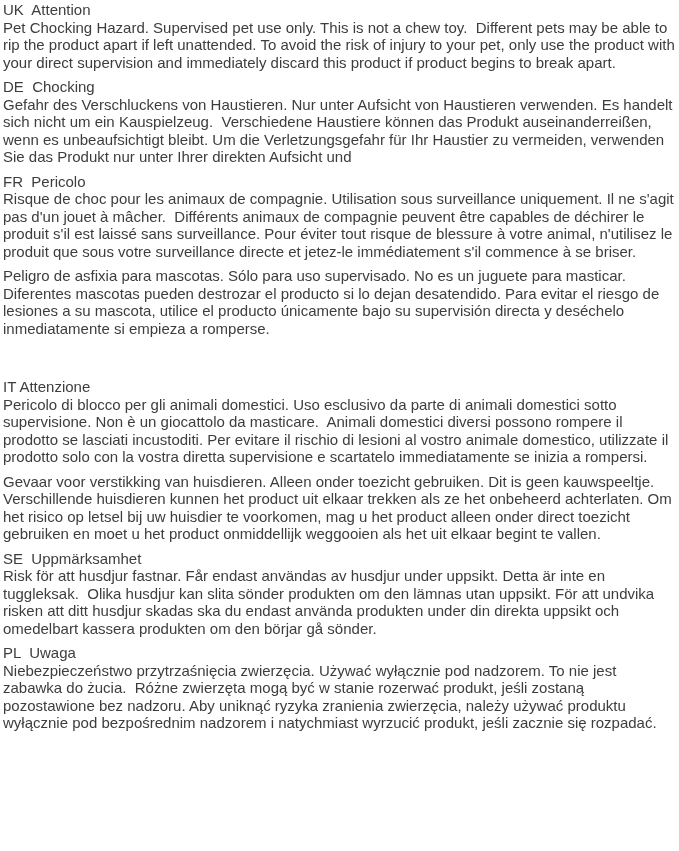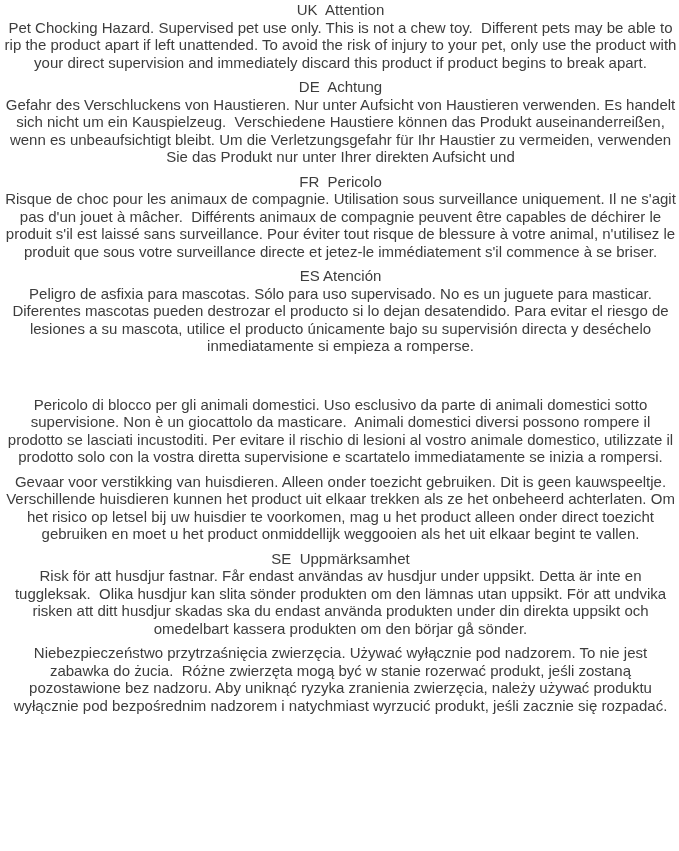--- a/index.html
+++ b/index.html
@@ -16,21 +16,20 @@
   }
   .doc {
     box-sizing: border-box;
     width: 679px;
     padding: 1px 1px 0 3px;
   }
   .sec {
     font-size: 15px;
     line-height: 17.5px;
     margin: 0 0 7px 0;
-    text-align: center;
   }
   .sec .head,
   .sec .body {
     white-space: pre-wrap; 
     margin: 0;
   }
   .sec.big-gap {
     margin-top: 41px; 
   }
 </style>
@@ -38,44 +37,45 @@
 <body>
 
 <div class="doc">
 
   <section class="sec">
     <div class="head">UK  Attention</div>
     <div class="body">Pet Chocking Hazard. Supervised pet use only. This is not a chew toy.  Different pets may be able to rip the product apart if left unattended. To avoid the risk of injury to your pet, only use the product with your direct supervision and immediately discard this product if product begins to break apart.</div>
   </section>
 
   <section class="sec">
-    <div class="head">DE  Achtung</div>
+    <div class="head">DE  Chocking</div>
     <div class="body">Gefahr des Verschluckens von Haustieren. Nur unter Aufsicht von Haustieren verwenden. Es handelt sich nicht um ein Kauspielzeug.  Verschiedene Haustiere können das Produkt auseinanderreißen, wenn es unbeaufsichtigt bleibt. Um die Verletzungsgefahr für Ihr Haustier zu vermeiden, verwenden Sie das Produkt nur unter Ihrer direkten Aufsicht und</div>
   </section>
 
   <section class="sec">
     <div class="head">FR  Pericolo</div>
     <div class="body">Risque de choc pour les animaux de compagnie. Utilisation sous surveillance uniquement. Il ne s'agit pas d'un jouet à mâcher.  Différents animaux de compagnie peuvent être capables de déchirer le produit s'il est laissé sans surveillance. Pour éviter tout risque de blessure à votre animal, n'utilisez le produit que sous votre surveillance directe et jetez-le immédiatement s'il commence à se briser.</div>
   </section>
 
   <section class="sec">
-    <div class="head">ES Atención</div>
     <div class="body">Peligro de asfixia para mascotas. Sólo para uso supervisado. No es un juguete para masticar.  Diferentes mascotas pueden destrozar el producto si lo dejan desatendido. Para evitar el riesgo de lesiones a su mascota, utilice el producto únicamente bajo su supervisión directa y deséchelo inmediatamente si empieza a romperse.</div>
   </section>
 
   <section class="sec big-gap">
+    <div class="head">IT Attenzione</div>
     <div class="body">Pericolo di blocco per gli animali domestici. Uso esclusivo da parte di animali domestici sotto supervisione. Non è un giocattolo da masticare.  Animali domestici diversi possono rompere il prodotto se lasciati incustoditi. Per evitare il rischio di lesioni al vostro animale domestico, utilizzate il prodotto solo con la vostra diretta supervisione e scartatelo immediatamente se inizia a rompersi.</div>
   </section>
 
   <section class="sec">
     <div class="body">Gevaar voor verstikking van huisdieren. Alleen onder toezicht gebruiken. Dit is geen kauwspeeltje.  Verschillende huisdieren kunnen het product uit elkaar trekken als ze het onbeheerd achterlaten. Om het risico op letsel bij uw huisdier te voorkomen, mag u het product alleen onder direct toezicht gebruiken en moet u het product onmiddellijk weggooien als het uit elkaar begint te vallen.</div>
   </section>
 
   <section class="sec">
     <div class="head">SE  Uppmärksamhet</div>
     <div class="body">Risk för att husdjur fastnar. Får endast användas av husdjur under uppsikt. Detta är inte en tuggleksak.  Olika husdjur kan slita sönder produkten om den lämnas utan uppsikt. För att undvika risken att ditt husdjur skadas ska du endast använda produkten under din direkta uppsikt och omedelbart kassera produkten om den börjar gå sönder.</div>
   </section>
 
   <section class="sec">
+    <div class="head">PL  Uwaga</div>
     <div class="body">Niebezpieczeństwo przytrzaśnięcia zwierzęcia. Używać wyłącznie pod nadzorem. To nie jest zabawka do żucia.  Różne zwierzęta mogą być w stanie rozerwać produkt, jeśli zostaną pozostawione bez nadzoru. Aby uniknąć ryzyka zranienia zwierzęcia, należy używać produktu wyłącznie pod bezpośrednim nadzorem i natychmiast wyrzucić produkt, jeśli zacznie się rozpadać.</div>
   </section>
 
 </div>
 
 </body></html>

